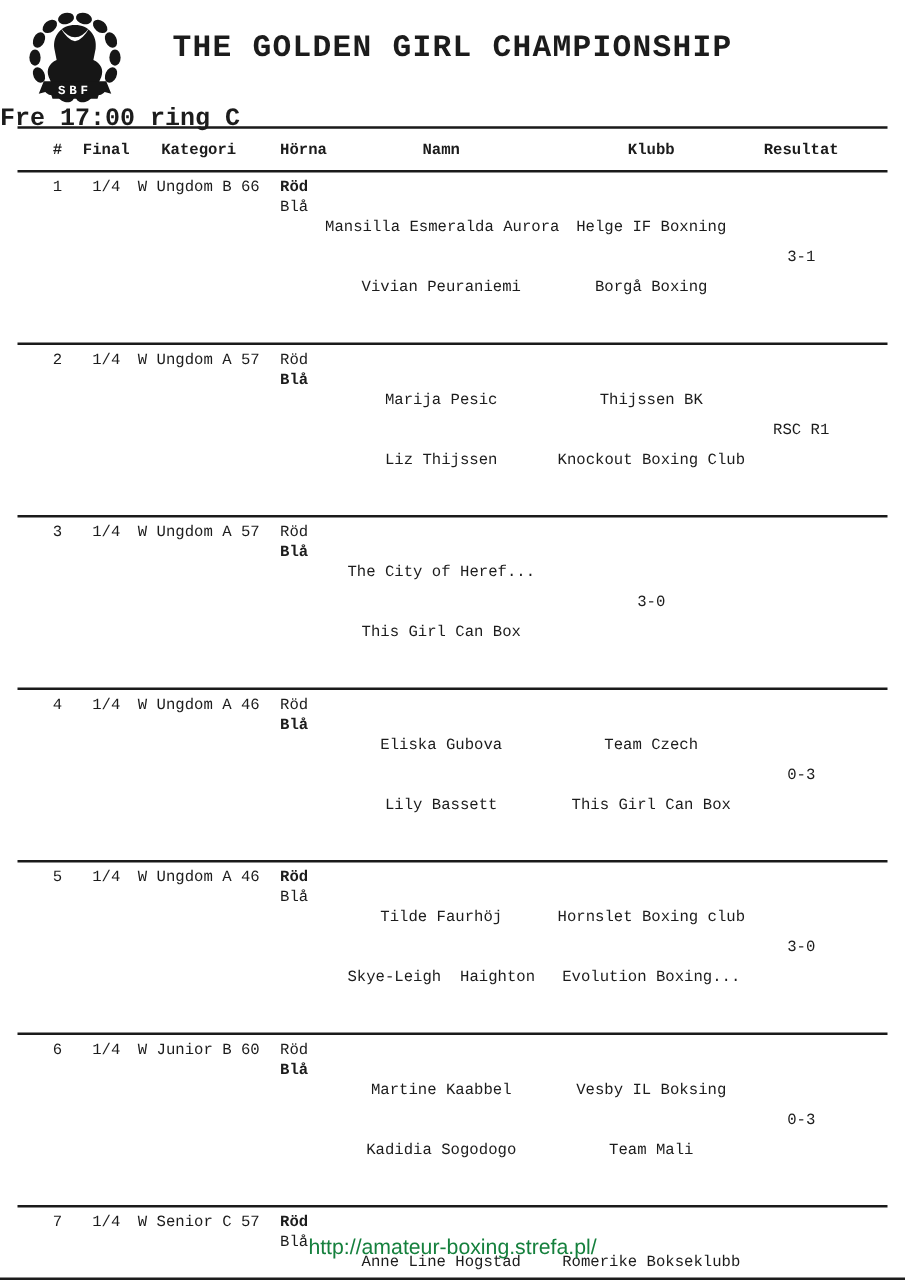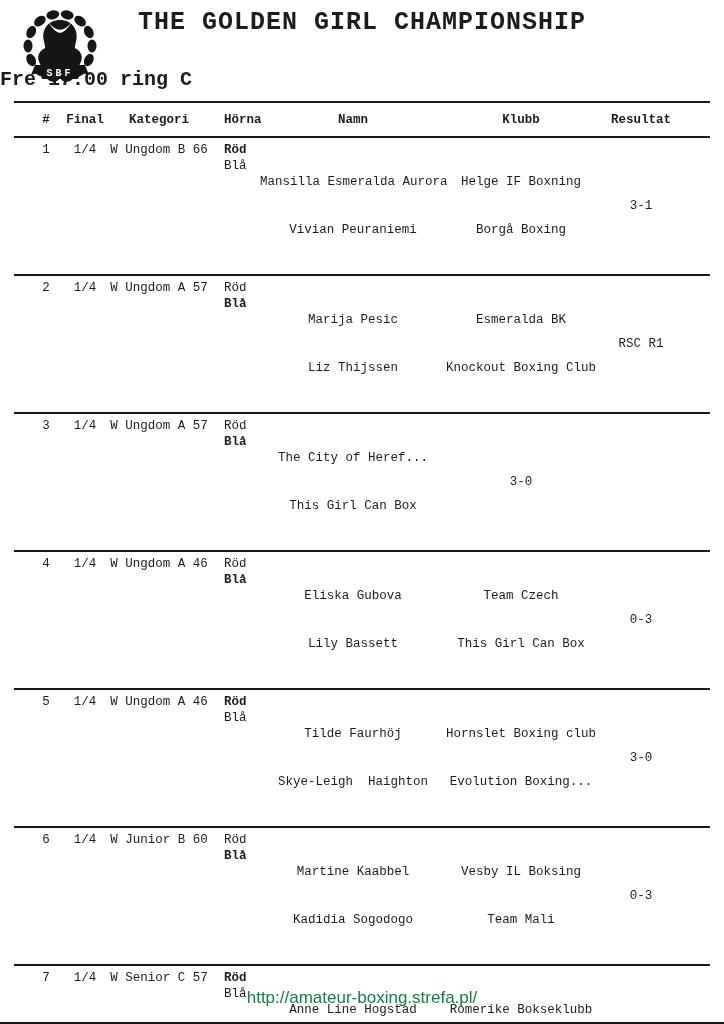--- a/index.html
+++ b/index.html
@@ -7,21 +7,21 @@
     position: relative;
     width: 724px;
     height: 1024px;
     background: #ffffff;
     font-family: "Liberation Mono", monospace;
     color: #1c1c1c;
     overflow: hidden;
   }
   .logo { position: absolute; left: 16px; top: 8px; }
   .title {
-    margin: 0;
+    margin: 16px;
     padding-top: 8px;
     text-align: center;
     font-size: 25px;
     font-weight: bold;
     letter-spacing: 1px;
     white-space: nowrap;
   }
   .subtitle {
     margin: 0;
     margin-top: 31px;
@@ -149,21 +149,21 @@
     <div class="c">W Ungdom A 57</div>
     <div class="c corner">
       <div>Röd</div>
       <div class="win">Blå</div>
     </div>
     <div class="c name">
       <div>Marija Pesic</div>
       <div>Liz Thijssen</div>
     </div>
     <div class="c club">
-      <div>Esmeralda BK</div>
+      <div>Thijssen BK</div>
       <div>Knockout Boxing Club</div>
     </div>
     <div class="c res">RSC R1</div>
   </div>
 
   <div class="row bout-row">
     <div class="c num">3</div>
     <div class="c">1/4</div>
     <div class="c">W Ungdom A 57</div>
     <div class="c corner">

